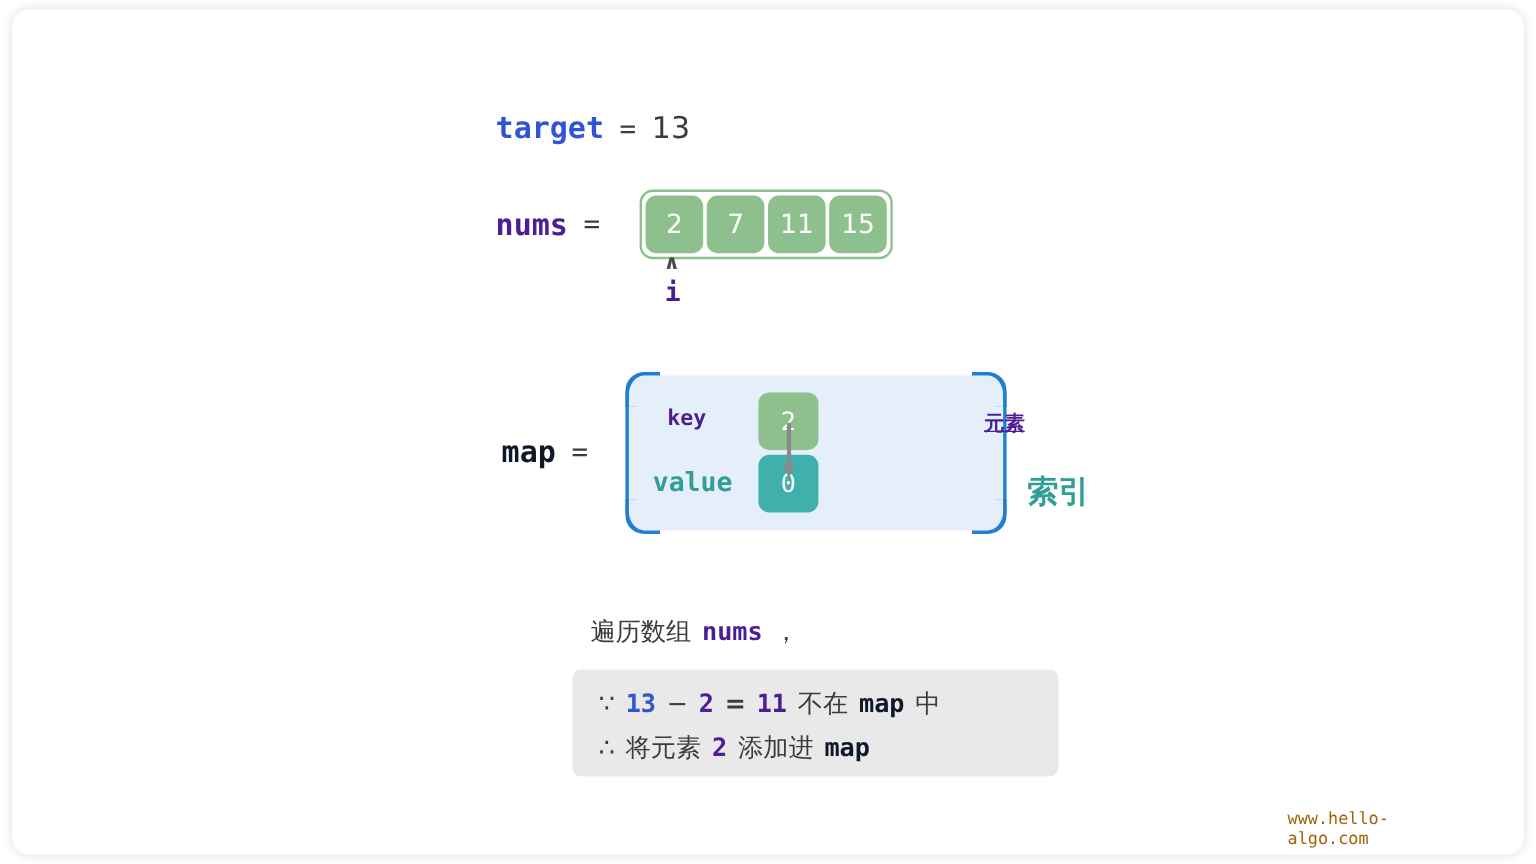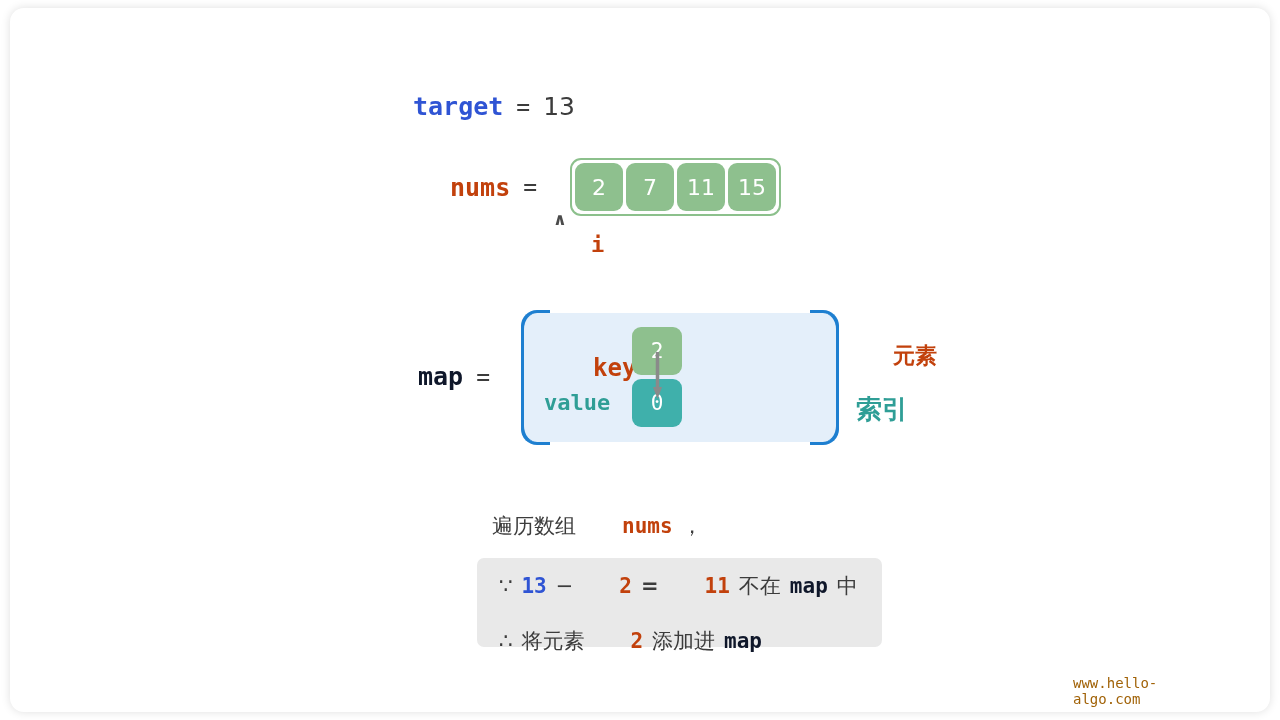--- a/index.html
+++ b/index.html
@@ -39,21 +39,21 @@
   .mono {
     font-family: "DejaVu Sans Mono", monospace;
     font-weight: bold;
   }
   .cjk {
     font-family: "DejaVu Sans", sans-serif;
   }
 
   .c-blue   { color: #2f54d4; }
   .c-lblue  { color: #0f172a; }
-  .c-green  { color: #c2410c; margin-left: 37px; }
+  .c-green  { color: #4c1d95; }
   .c-teal   { color: #2f9e96; }
 
   
   #target-row {
     left: 413px; top: 92px;
     display: flex;
     align-items: baseline;
     gap: 13px;
   }
   #target-row .name { font-size: 25px; }
@@ -155,22 +155,22 @@
     border-bottom: none; border-left: none;
     border-top-right-radius: 16px;
   }
   #map-box-right-bot {
     bottom: -3px;
     border-top: none; border-left: none;
     border-bottom-right-radius: 16px;
   }
 
   #key-label {
-    left: 556px; top: 354px;
-    font-size: 24px;
+    left: 556px; top: 338px;
+    font-size: 18px;
   }
   #value-label {
     left: 544px; top: 390px;
     font-size: 22px;
   }
 
   .kv-cell {
     position: absolute;
     left: 632px;
     width: 50px;
@@ -186,23 +186,24 @@
   #key-cell   { top: 327px; background: #8ec08e; }
   #value-cell { top: 379px; background: #3fb0ab; }
 
   #kv-arrow {
     left: 653px; top: 352px;
     width: 9px;
     height: 48px;
   }
 
   #elem-label {
-    left: 856px; top: 341px;
-    font-size: 22px;
+    left: 820px; top: 341px;
+    font-size: 17px;
     font-weight: bold;
+    text-decoration: underline;
   }
   #index-label {
     left: 856px; top: 392px;
     font-size: 26px;
     font-weight: bold;
   }
 
   
   #caption {
     left: 492px; top: 512px;
@@ -222,21 +223,21 @@
     padding-left: 15px;
   }
   .concl-line {
     position: absolute;
     left: 22px;
     font-size: 21px;
     color: #3c3c3c;
     white-space: nowrap;
   }
   #concl-line-1 { top: 14px; }
-  #concl-line-2 { top: 69px; }
+  #concl-line-2 { top: 51px; }
   .concl-line .sym {
     font-family: "DejaVu Sans", sans-serif;
     color: #3c3c3c;
   }
   .concl-line .mono { font-size: 21px; }
 
   
   #watermark {
     left: 1073px; top: 675px;
     font-family: "DejaVu Sans Mono", monospace;

